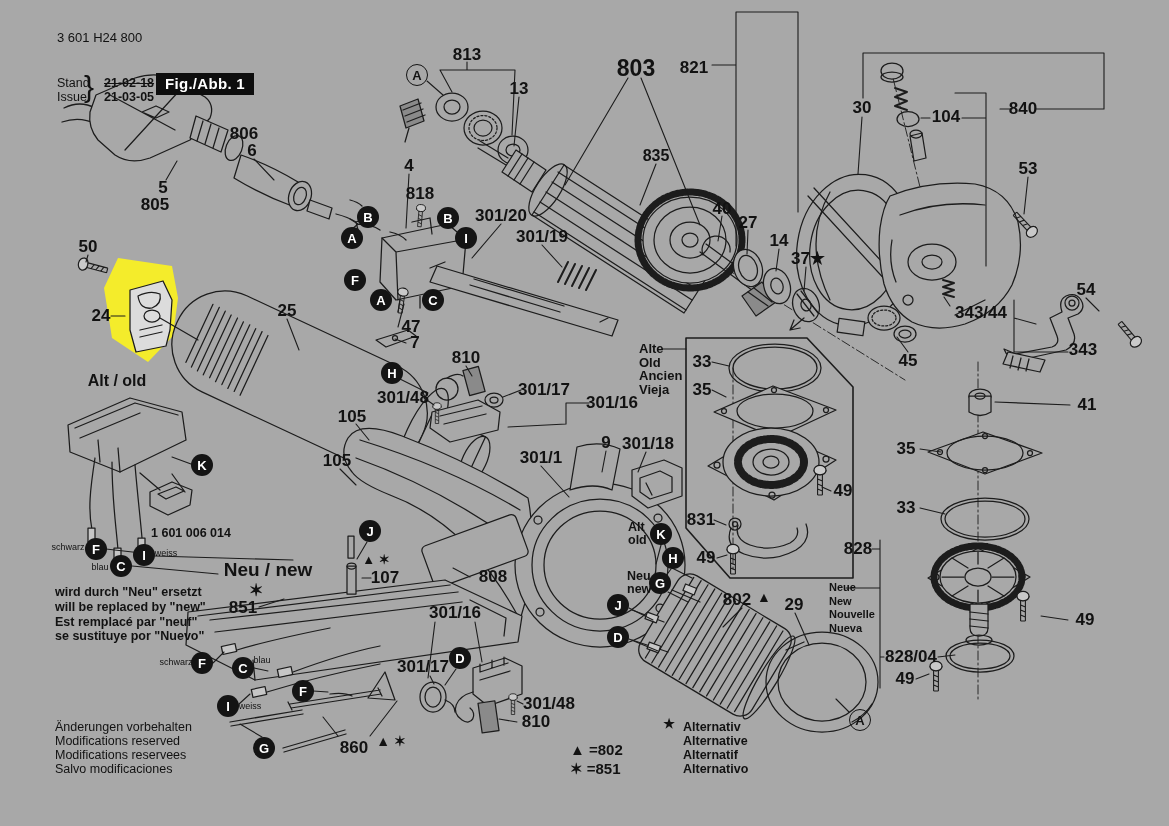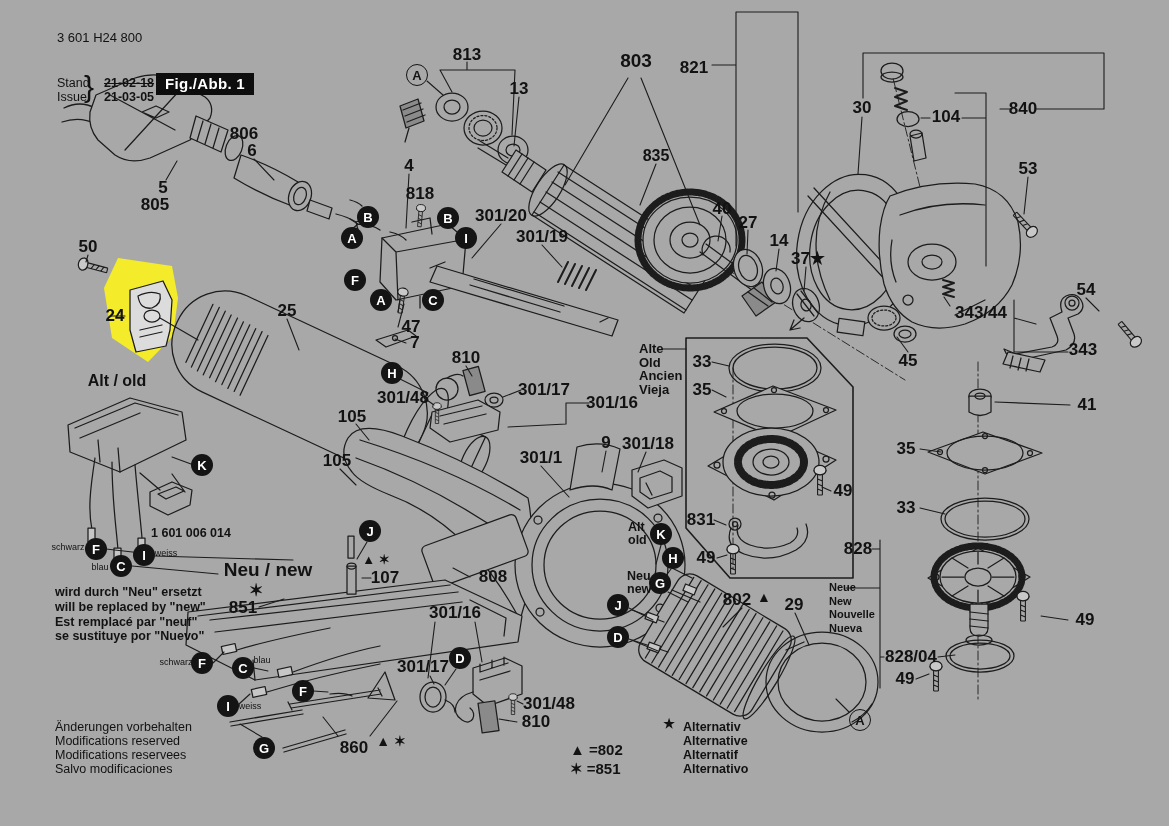--- a/index.html
+++ b/index.html
@@ -353,41 +353,41 @@
   <div class="rev" style="left:57px;top:76px;">Stand</div>
   <div class="rev" style="left:57px;top:90px;">Issue</div>
   <div class="brace">}</div>
   <div class="rev bold strike" style="left:104px;top:76px;">21-02-18</div>
   <div class="rev bold" style="left:104px;top:90px;">21-03-05</div>
   <div class="figtag">Fig./Abb. 1</div>
 
   <div id="labels-layer">
       <span class="lbl" style="left: 467px; top: 55px; font-size: 17px;">813</span>
       <span class="lbl" style="left: 519px; top: 89px; font-size: 17px;">13</span>
-      <span class="lbl" style="left: 636px; top: 61px; font-size: 19px;">803</span>
+      <span class="lbl" style="left: 636px; top: 69px; font-size: 23px;">803</span>
       <span class="lbl" style="left: 694px; top: 68px; font-size: 17px;">821</span>
       <span class="lbl" style="left: 862px; top: 108px; font-size: 17px;">30</span>
       <span class="lbl" style="left: 946px; top: 117px; font-size: 17px;">104</span>
       <span class="lbl" style="left: 1023px; top: 109px; font-size: 17px;">840</span>
       <span class="lbl" style="left: 1028px; top: 169px; font-size: 17px;">53</span>
       <span class="lbl" style="left: 244px; top: 134px; font-size: 17px;">806</span>
       <span class="lbl" style="left: 252px; top: 151px; font-size: 17px;">6</span>
       <span class="lbl" style="left: 163px; top: 188px; font-size: 17px;">5</span>
       <span class="lbl" style="left: 155px; top: 205px; font-size: 17px;">805</span>
       <span class="lbl" style="left: 409px; top: 166px; font-size: 17px;">4</span>
       <span class="lbl" style="left: 420px; top: 194px; font-size: 17px;">818</span>
       <span class="lbl" style="left: 501px; top: 216px; font-size: 17px;">301/20</span>
       <span class="lbl" style="left: 542px; top: 237px; font-size: 17px;">301/19</span>
       <span class="lbl" style="left: 656px; top: 156px; font-size: 16px;">835</span>
       <span class="lbl" style="left: 722px; top: 209px; font-size: 17px;">40</span>
       <span class="lbl" style="left: 748px; top: 223px; font-size: 17px;">27</span>
       <span class="lbl" style="left: 779px; top: 241px; font-size: 17px;">14</span>
       <span class="lbl" style="left: 808px; top: 259px; font-size: 17px;">37★</span>
       <span class="lbl" style="left: 88px; top: 247px; font-size: 17px;">50</span>
-      <span class="lbl" style="left: 101px; top: 316px; font-size: 17px; margin-left: 14px;">24</span>
+      <span class="lbl" style="left: 101px; top: 316px; font-size: 17px;">24</span>
       <span class="lbl" style="left: 287px; top: 311px; font-size: 17px;">25</span>
       <span class="lbl" style="left: 981px; top: 313px; font-size: 17px; text-align: right;">343/44</span>
       <span class="lbl" style="left: 1083px; top: 350px; font-size: 17px;">343</span>
       <span class="lbl" style="left: 1086px; top: 290px; font-size: 17px;">54</span>
       <span class="lbl" style="left: 908px; top: 361px; font-size: 17px;">45</span>
       <span class="lbl" style="left: 1087px; top: 405px; font-size: 17px;">41</span>
       <span class="lbl" style="left: 411px; top: 327px; font-size: 17px;">47</span>
       <span class="lbl" style="left: 415px; top: 343px; font-size: 17px;">7</span>
       <span class="lbl" style="left: 466px; top: 358px; font-size: 17px;">810</span>
       <span class="lbl" style="left: 403px; top: 398px; font-size: 17px;">301/48</span>

